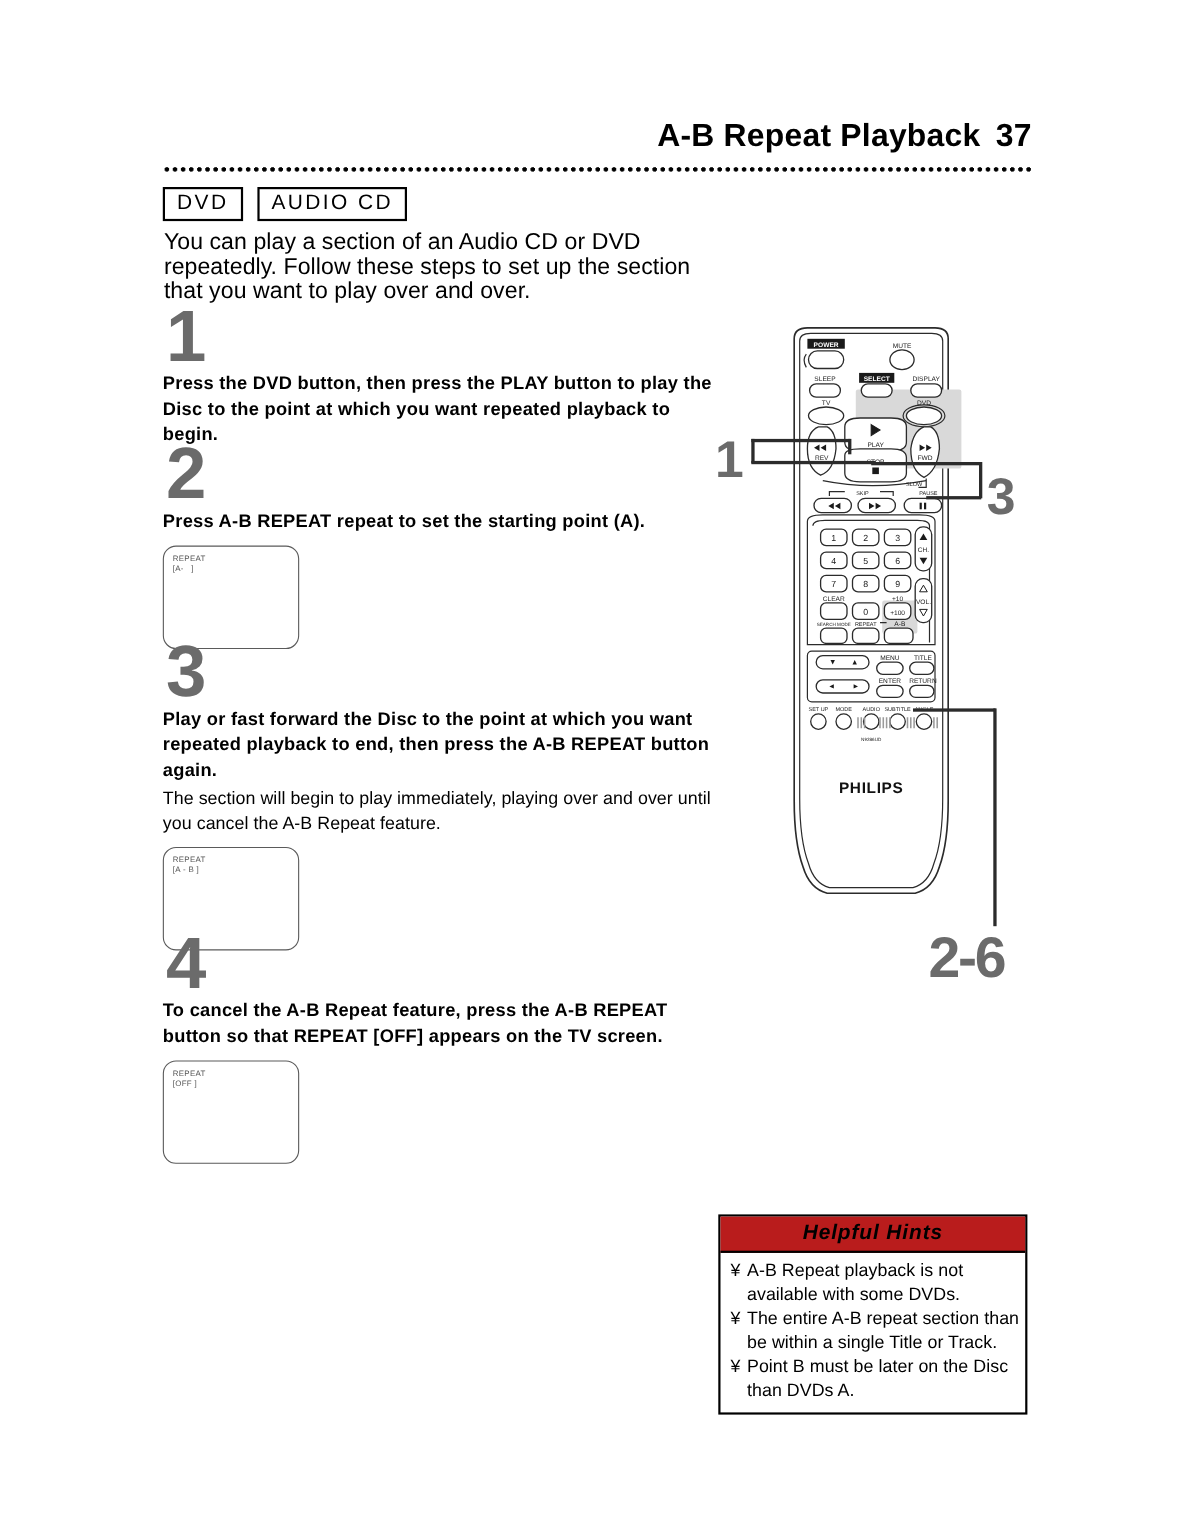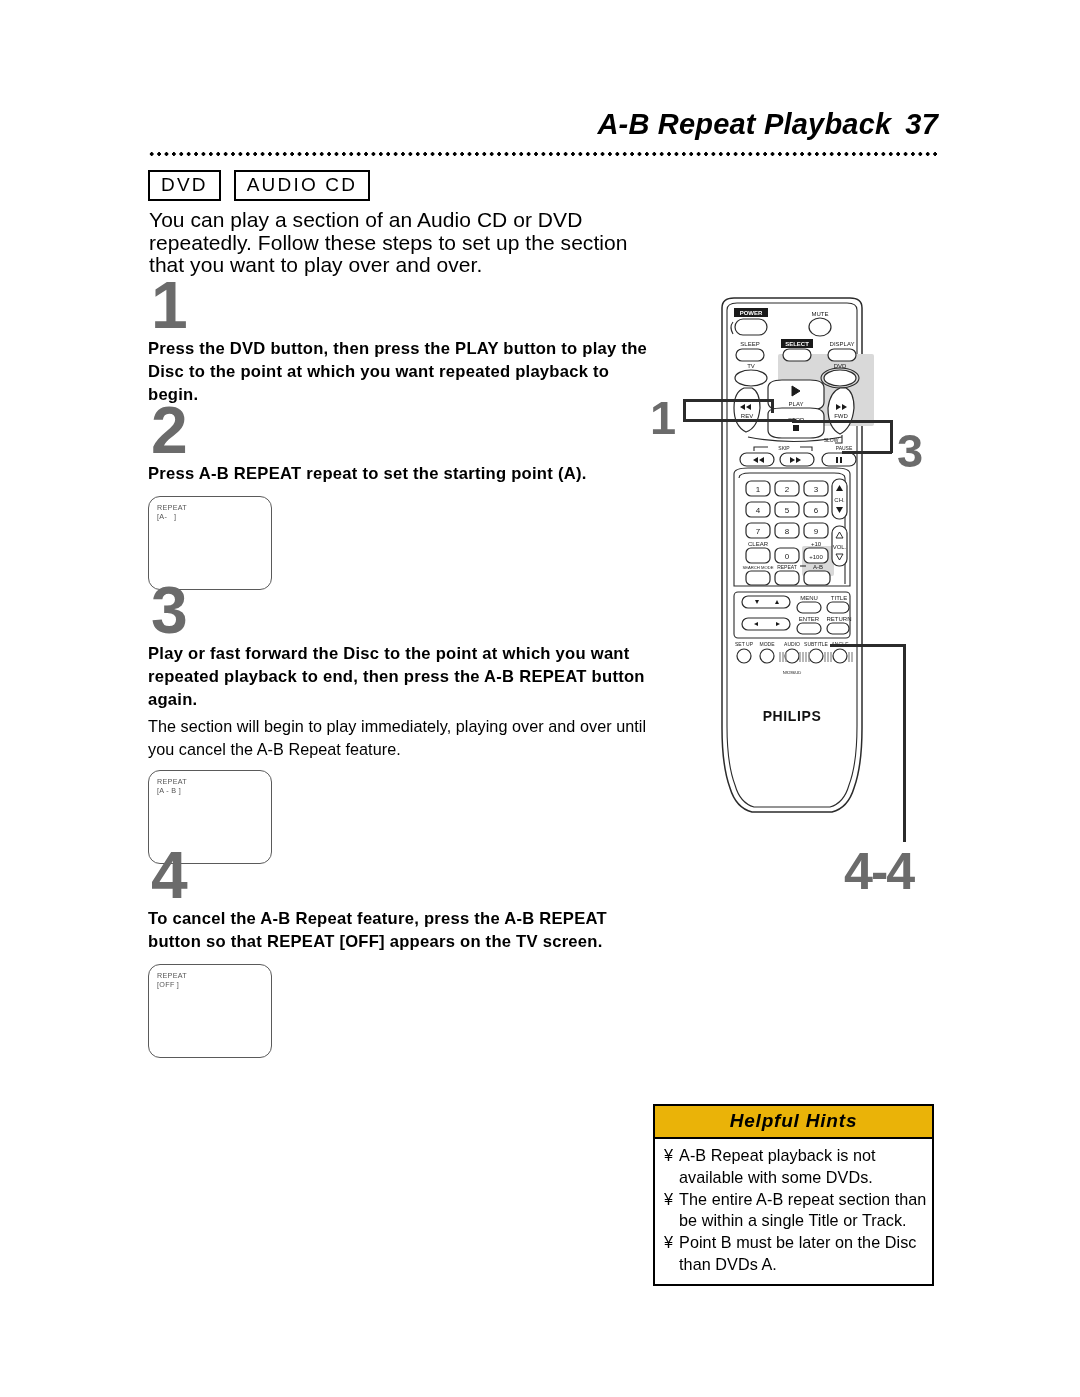--- a/index.html
+++ b/index.html
@@ -24,21 +24,20 @@
     width: 790px;
     height: 50px;
   }
   #page-title {
     position: absolute;
     right: 0;
     top: 0;
     font-family: "Liberation Sans Narrow", "Liberation Sans", sans-serif;
     font-size: 29px;
     font-weight: bold;
-    font-style: italic;
     letter-spacing: 0.2px;
     white-space: nowrap;
   }
   #page-number {
     margin-left: 14px;
   }
   #header-rule {
     position: absolute;
     left: 0;
     top: 44px;
@@ -158,21 +157,21 @@
   #helpful-hints {
     position: absolute;
     left: 653px;
     top: 1104px;
     width: 281px;
     border: 2.5px solid #000;
     background: #fff;
     box-sizing: border-box;
   }
   #hints-title {
-    background: #eab308;
+    background: #b91c1c;
     border-bottom: 2.5px solid #000;
     text-align: center;
     font-size: 19px;
     font-weight: bold;
     font-style: italic;
     letter-spacing: 0.8px;
     padding: 4px 0 5px 0;
   }
   #hints-list {
     padding: 6px 5px 8px 9px;
@@ -492,21 +491,21 @@
 
 <div class="callout-line" style="left:792px; top:420px; width:100px; height:2.5px;"></div>
 <div class="callout-line" style="left:890px; top:420px; width:2.5px; height:33px;"></div>
 <div class="callout-line" style="left:842px; top:451px; width:50px; height:2.5px;"></div>
 
 <div class="callout-line" style="left:830px; top:644px; width:75px; height:2.5px;"></div>
 <div class="callout-line" style="left:903px; top:644px; width:2.5px; height:198px;"></div>
 
 <div class="callout-number" id="callout-1">1</div>
 <div class="callout-number" id="callout-3">3</div>
-<div class="callout-number" id="callout-2-4">4-4</div>
+<div class="callout-number" id="callout-2-4">2-6</div>
 
 <div id="helpful-hints">
   <div id="hints-title">Helpful Hints</div>
   <div id="hints-list">
     <div class="hint-item">
       <span class="hint-bullet">¥</span>
       <span class="hint-text">A-B Repeat playback is not available with some DVDs.</span>
     </div>
     <div class="hint-item">
       <span class="hint-bullet">¥</span>

